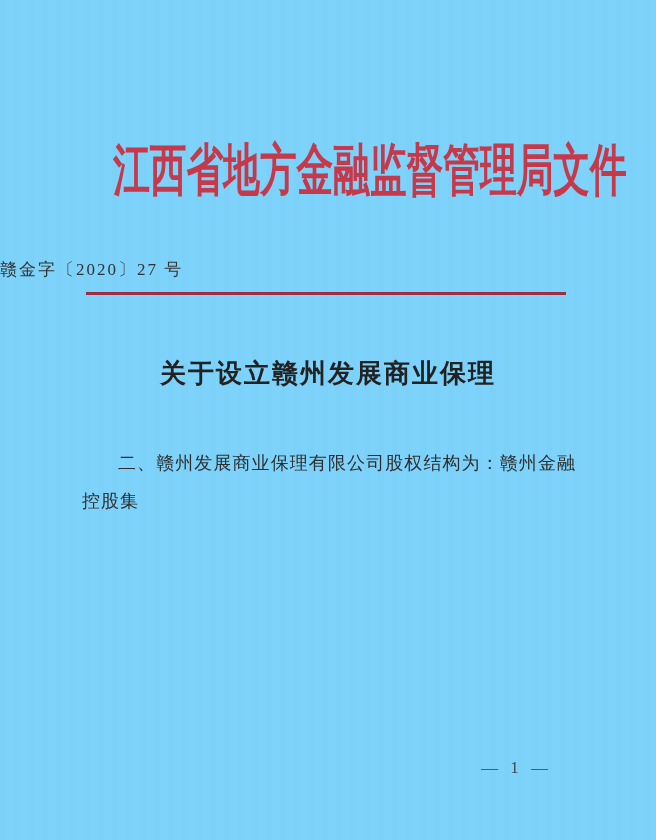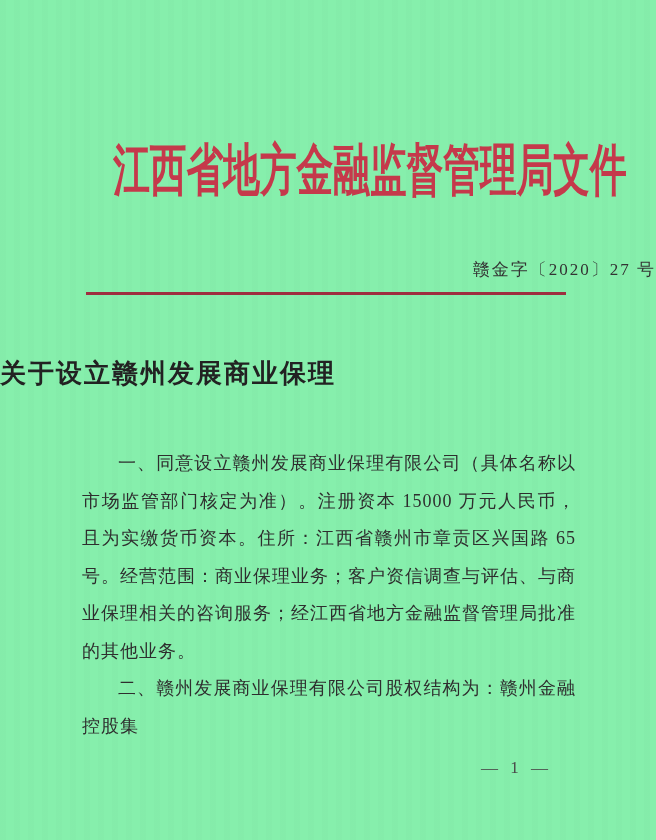--- a/index.html
+++ b/index.html
@@ -39,40 +39,40 @@
     transform: scaleX(0.655);
     transform-origin: 50% 50%;
     letter-spacing: 0px;
     font-family: "Liberation Serif", "DejaVu Serif", serif;
   }
   .doc-number {
     position: absolute;
     top: 258px;
     left: 0;
     width: 656px;
-    text-align: right;
+    text-align: left;
     font-size: 17px;
     letter-spacing: 2px;
     color: #333;
   }
   .red-divider {
     position: absolute;
     top: 292px;
     left: 86px;
     width: 480px;
     height: 3px;
     border-top: 1px solid;
     border-bottom: 2px solid;
   }
   .doc-title {
     position: absolute;
     top: 352px;
     left: 0;
     width: 656px;
-    text-align: left;
+    text-align: center;
     font-weight: bold;
     font-size: 26px;
     line-height: 43px;
     letter-spacing: 2px;
     color: #222;
   }
   .body-block {
     position: absolute;
     top: 445px;
     left: 82px;
@@ -99,32 +99,31 @@
     right: 104px;
     font-size: 17px;
     letter-spacing: 4px;
     color: #4a4a4a;
     font-family: "Liberation Serif", "DejaVu Serif", serif;
   }
 </style>
 </head>
 <body>
 
-<div class="page" style="background: #86efac;">
+<div class="page" style="background: #7dd3fc;">
 
   <div class="red-header" style="color: rgb(197, 57, 75);">江西省地方金融监督管理局文件</div>
 
   <div class="doc-number">赣金字〔2020〕27 号</div>
 
   <div class="red-divider" style="border-top-color: rgb(158, 46, 63); border-bottom-color: rgb(158, 46, 63);"></div>
 
   <div class="doc-title">
     <div>关于设立赣州发展商业保理</div>
   </div>
 
   <div class="body-block" style="color: rgb(46, 46, 46);">
-    <p>一、同意设立赣州发展商业保理有限公司（具体名称以市场监管部门核定为准）。注册资本 15000 万元人民币，且为实缴货币资本。住所：江西省赣州市章贡区兴国路 65 号。经营范围：商业保理业务；客户资信调查与评估、与商业保理相关的咨询服务；经江西省地方金融监督管理局批准的其他业务。</p>
     <p>二、赣州发展商业保理有限公司股权结构为：赣州金融控股集</p>
   </div>
 
   <div class="page-number">— 1 —</div>
 
 </div>
 
 </body></html>

